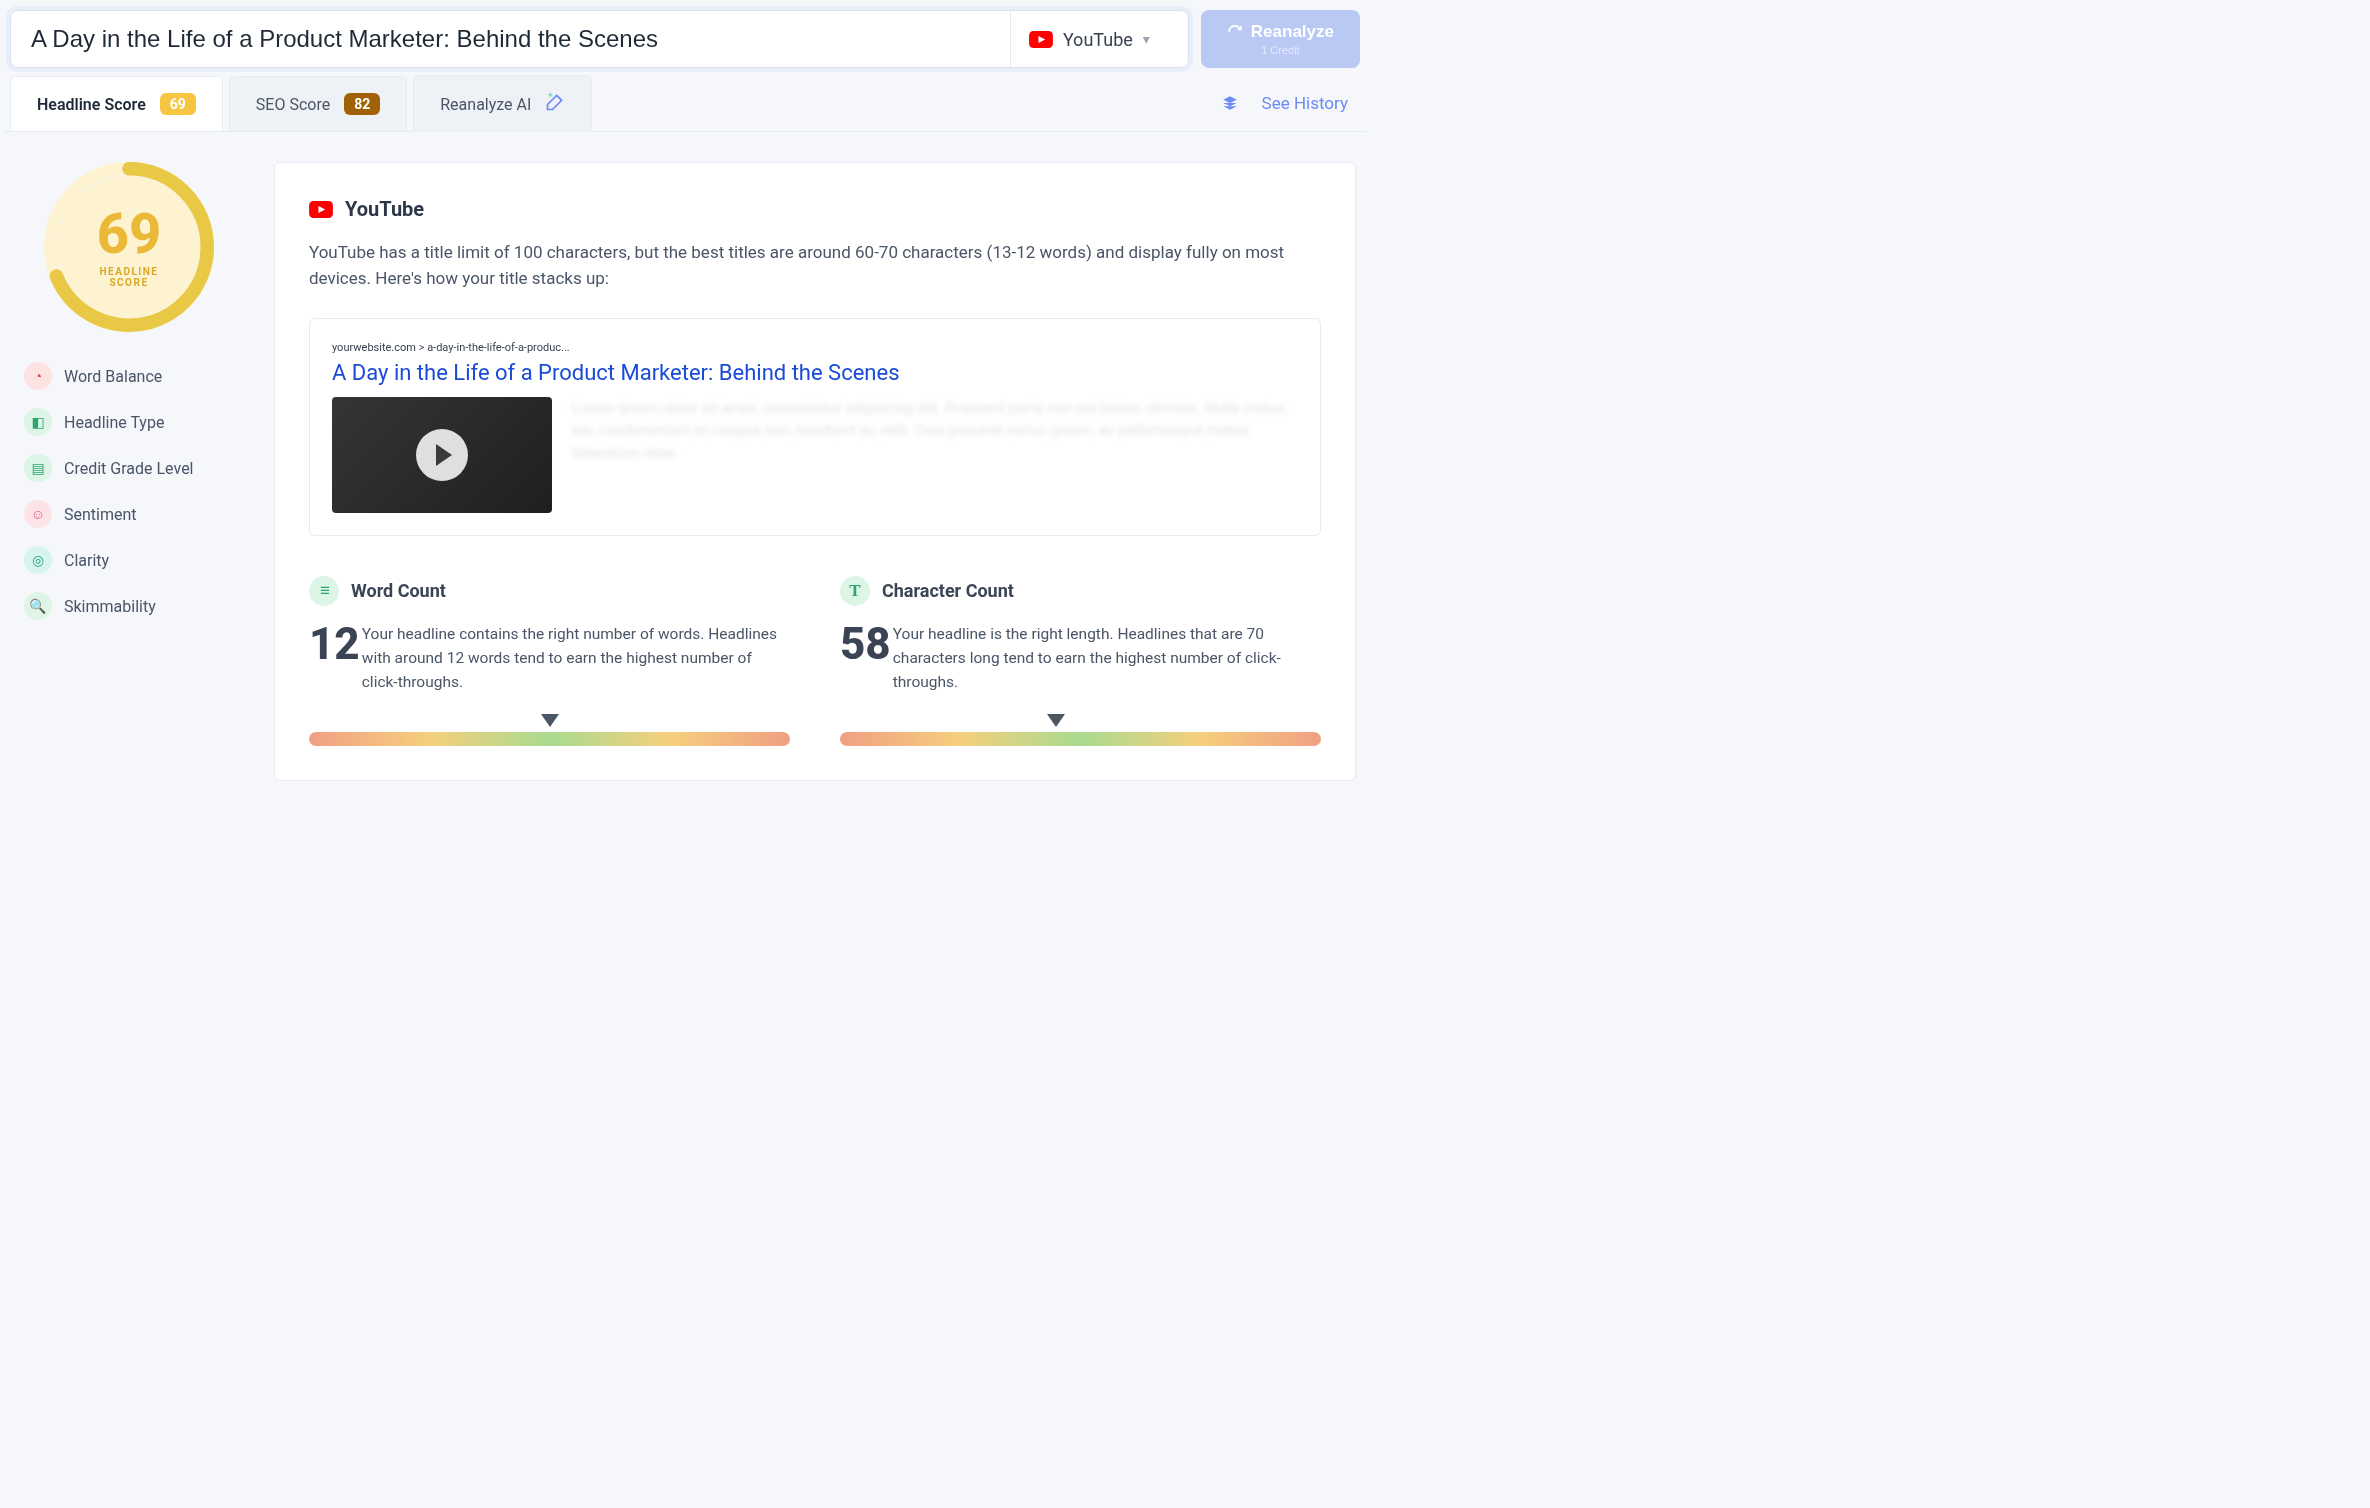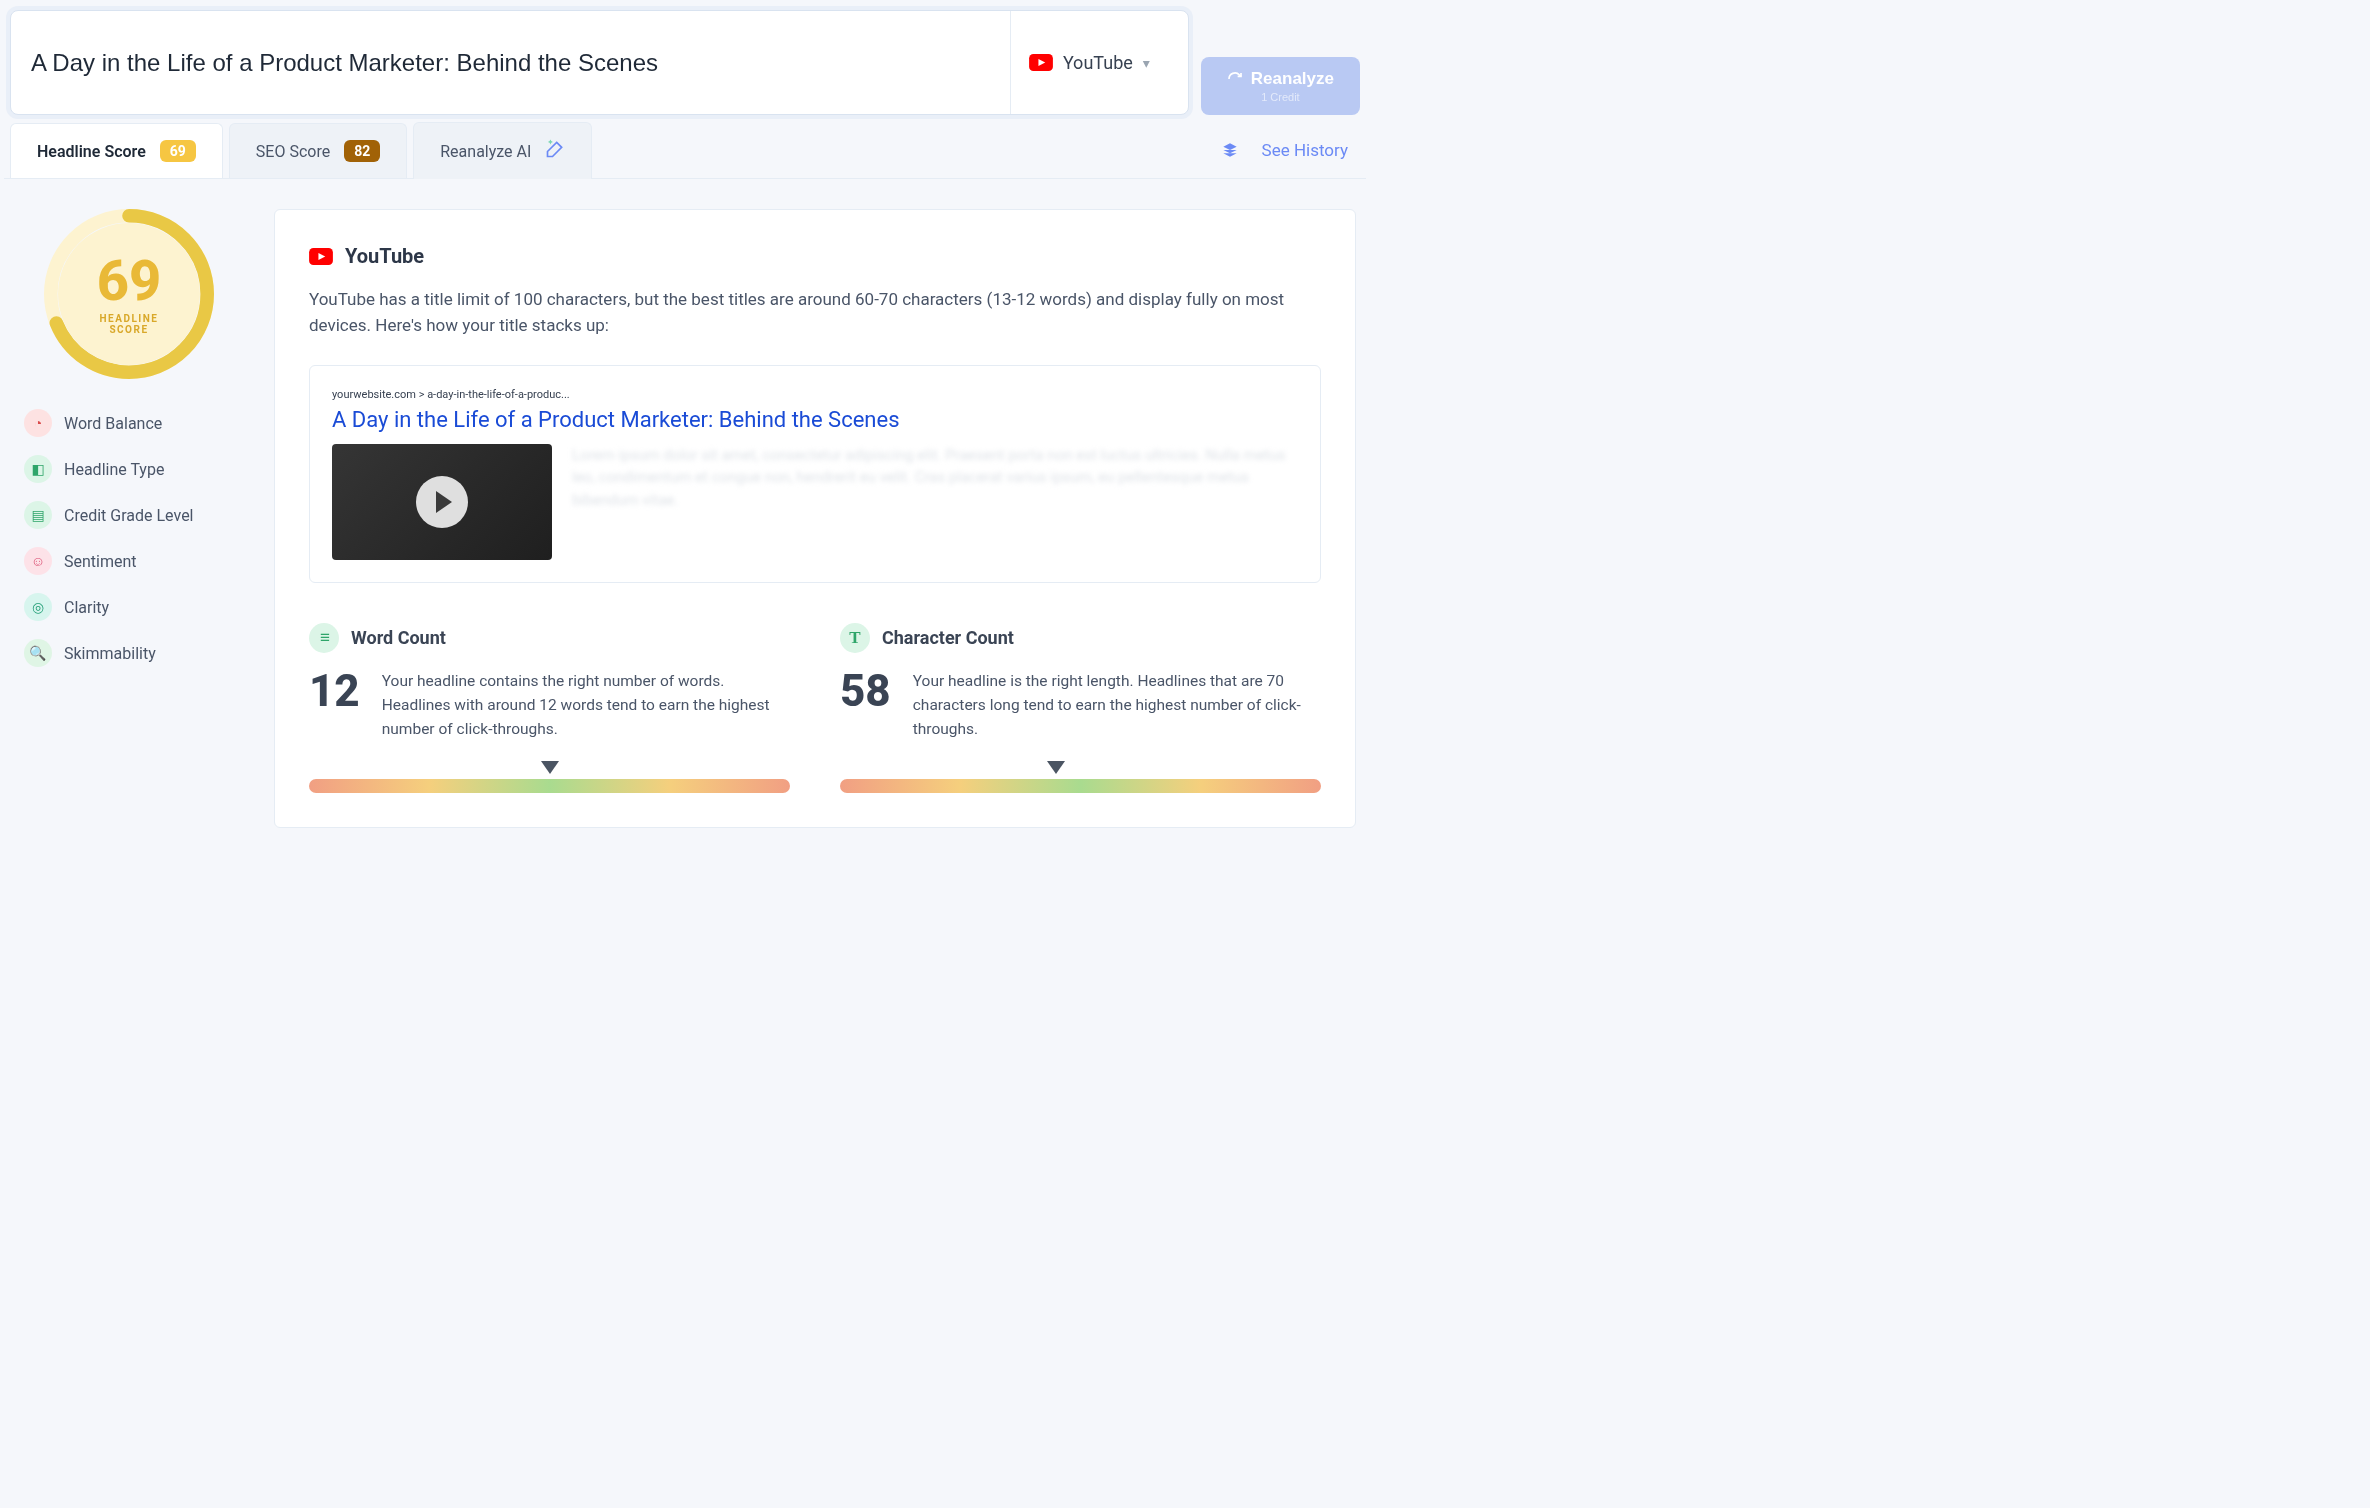--- a/index.html
+++ b/index.html
@@ -54,21 +54,20 @@
     border-radius: 8px;
     padding: 12px 26px;
     font-size: 17px;
     font-weight: 600;
     display: flex;
     flex-direction: column;
     align-items: center;
     justify-content: center;
     gap: 2px;
     min-width: 150px;
-    margin-top: 47px;
   }
   .reanalyze-label { display: flex; align-items: center; gap: 8px; }
   .reanalyze-credit { font-size: 11px; color: rgba(255,255,255,0.6); font-weight: 400; }
   .refresh-icon { width: 16px; height: 16px; }
 
   
   .tabs-row {
     display: flex;
     align-items: center;
     padding: 0 6px;
@@ -215,21 +214,21 @@
   .count-col { flex: 1; }
   .count-header { display: flex; align-items: center; gap: 12px; margin-bottom: 16px; }
   .count-icon {
     width: 30px; height: 30px; border-radius: 50%;
     display: flex; align-items: center; justify-content: center;
     font-weight: 900; font-size: 17px;
   }
   .count-icon.lines { background: #dcf5e7; color: #2fa56a; letter-spacing: -2px; }
   .count-icon.letter { background: #dcf5e7; color: #2fa56a; font-family: Georgia, serif; }
   .count-title { font-size: 18px; font-weight: 700; color: #3a4454; }
-  .count-body { display: flex; gap: 22px; margin-bottom: 20px; }
+  .count-body { display: flex; gap: 2px; margin-bottom: 20px; }
   .count-number { font-size: 44px; font-weight: 800; color: #3a4454; line-height: 1; }
   .count-desc { font-size: 15.5px; color: #4a5568; line-height: 1.55; }
   .gradient-bar-wrap { position: relative; padding-top: 18px; }
   .gradient-bar {
     height: 14px; border-radius: 7px;
     background: linear-gradient(90deg,#f19f83 0%,#f5cf7d 25%,#a9db8f 50%,#f5cf7d 75%,#f19f83 100%);
   }
   .marker {
     position: absolute; top: 0; width: 0; height: 0;
     border-left: 9px solid transparent;

